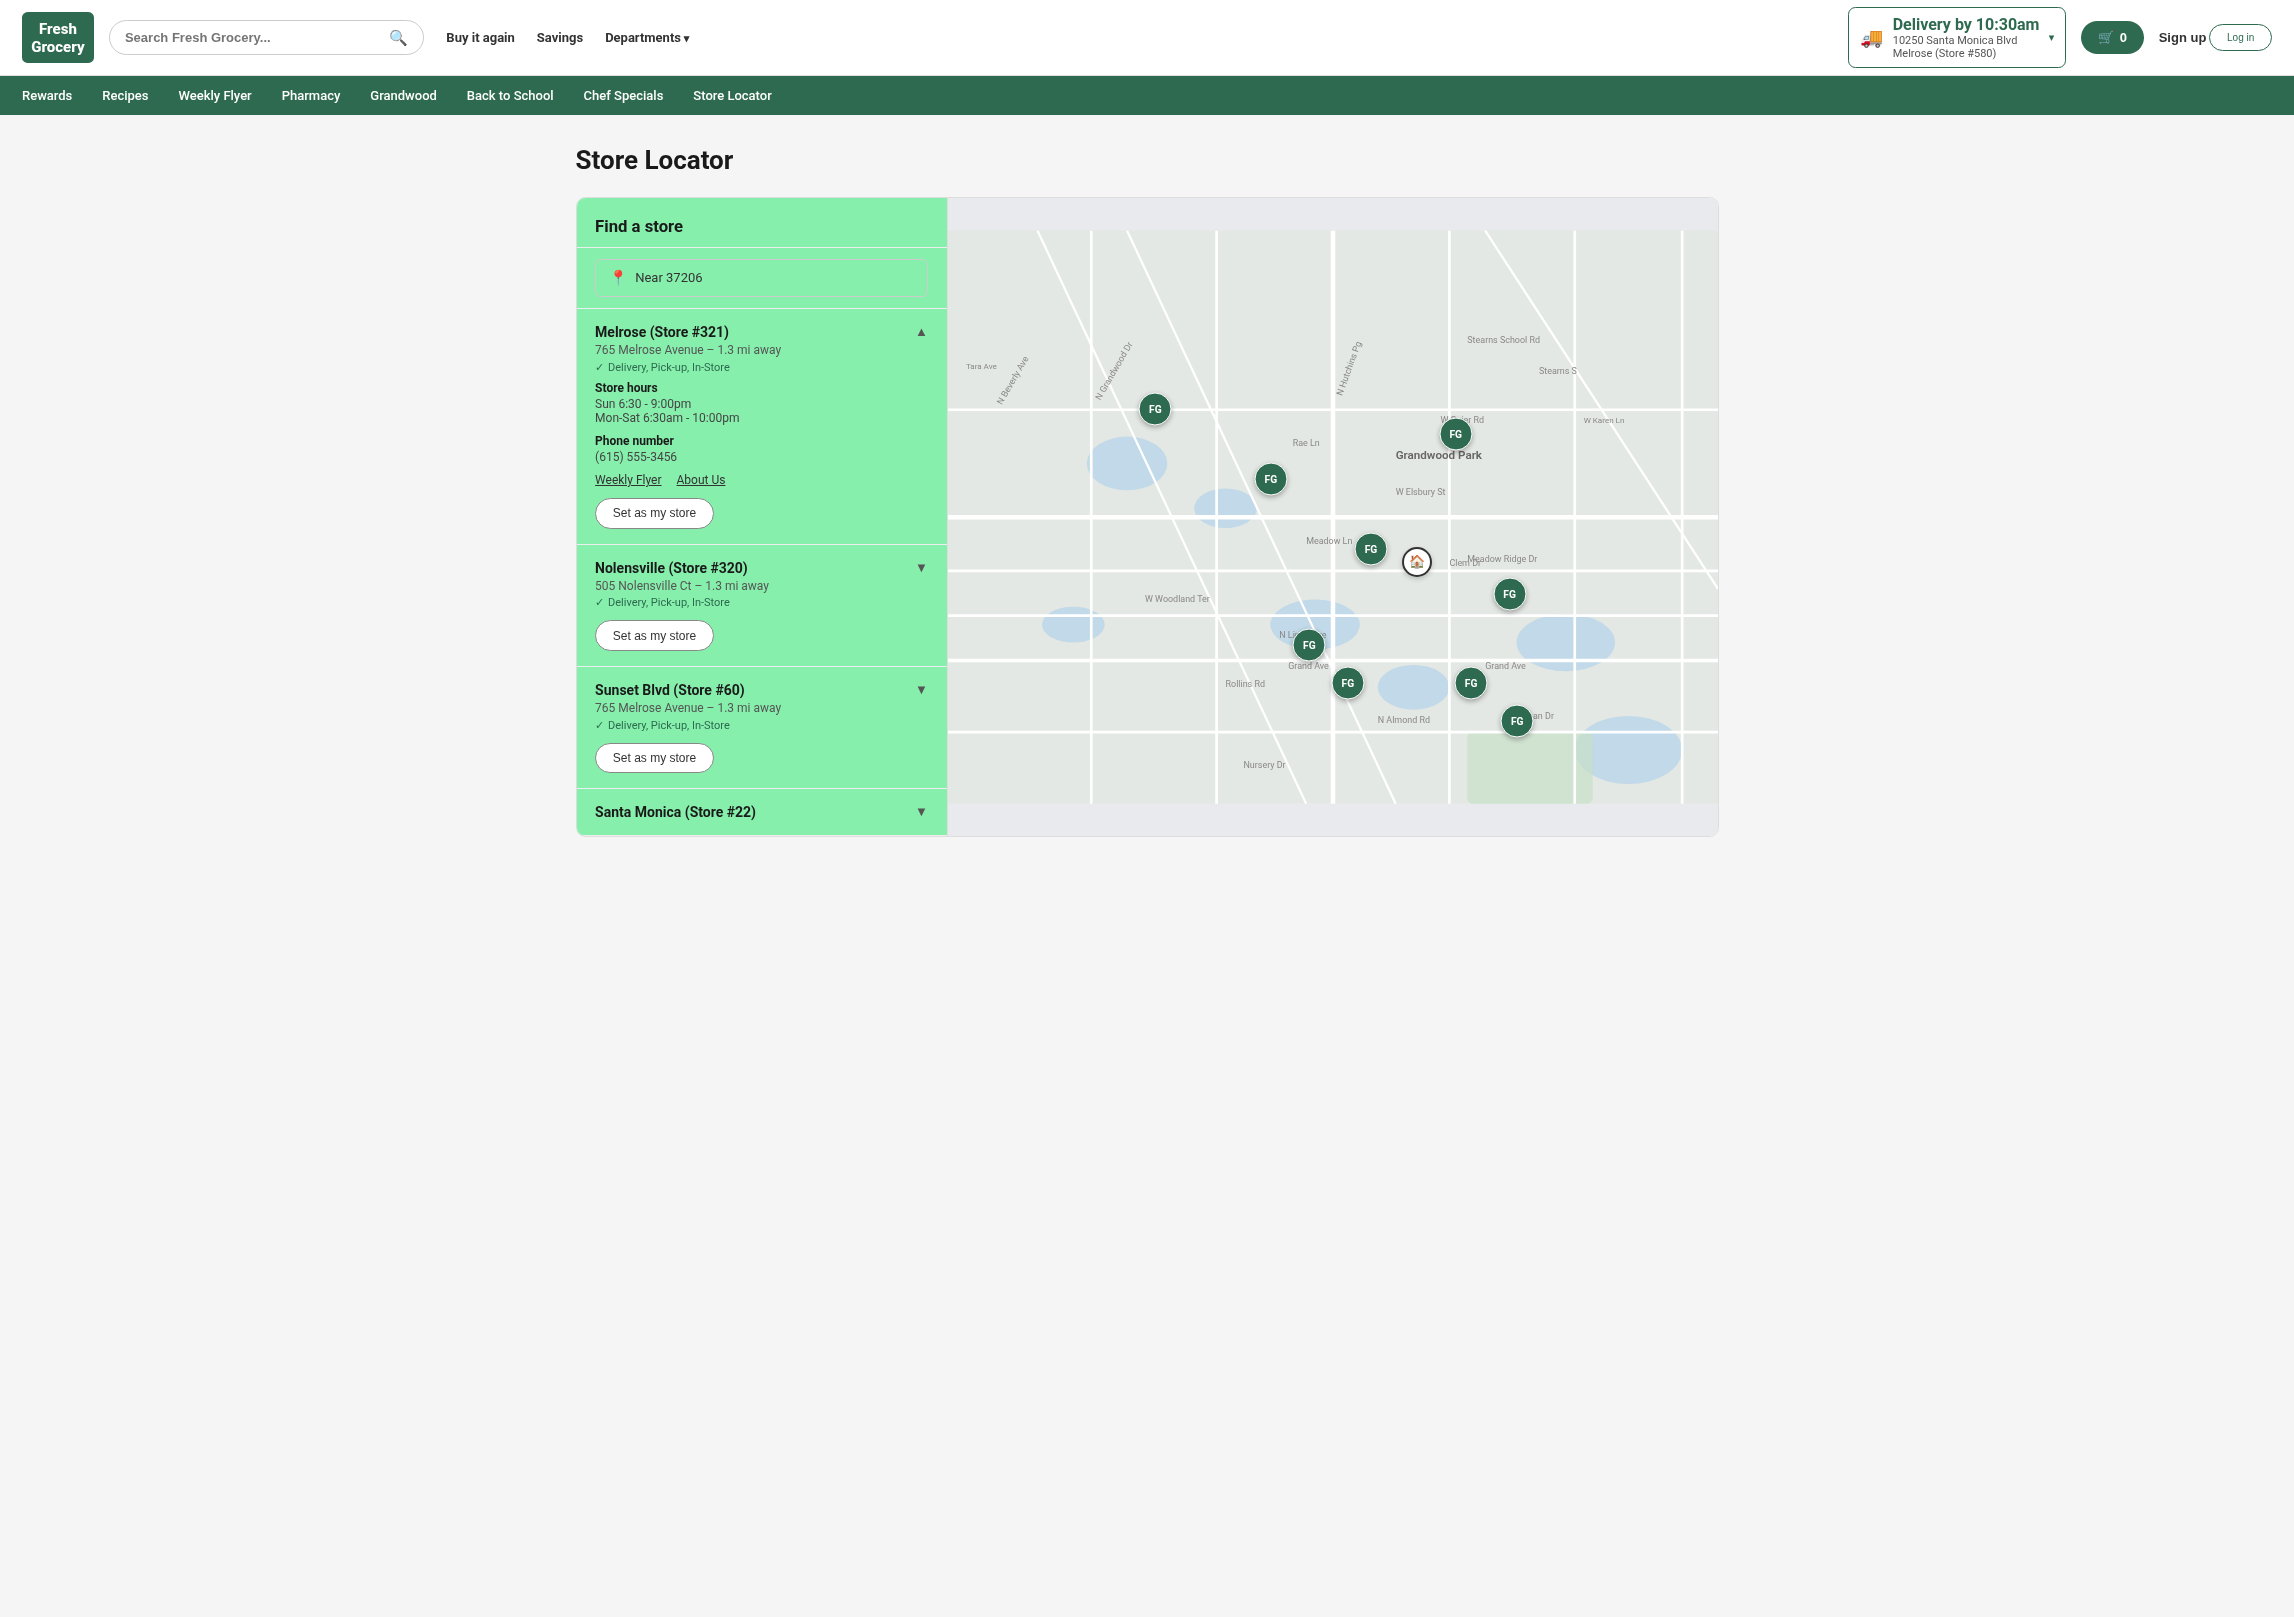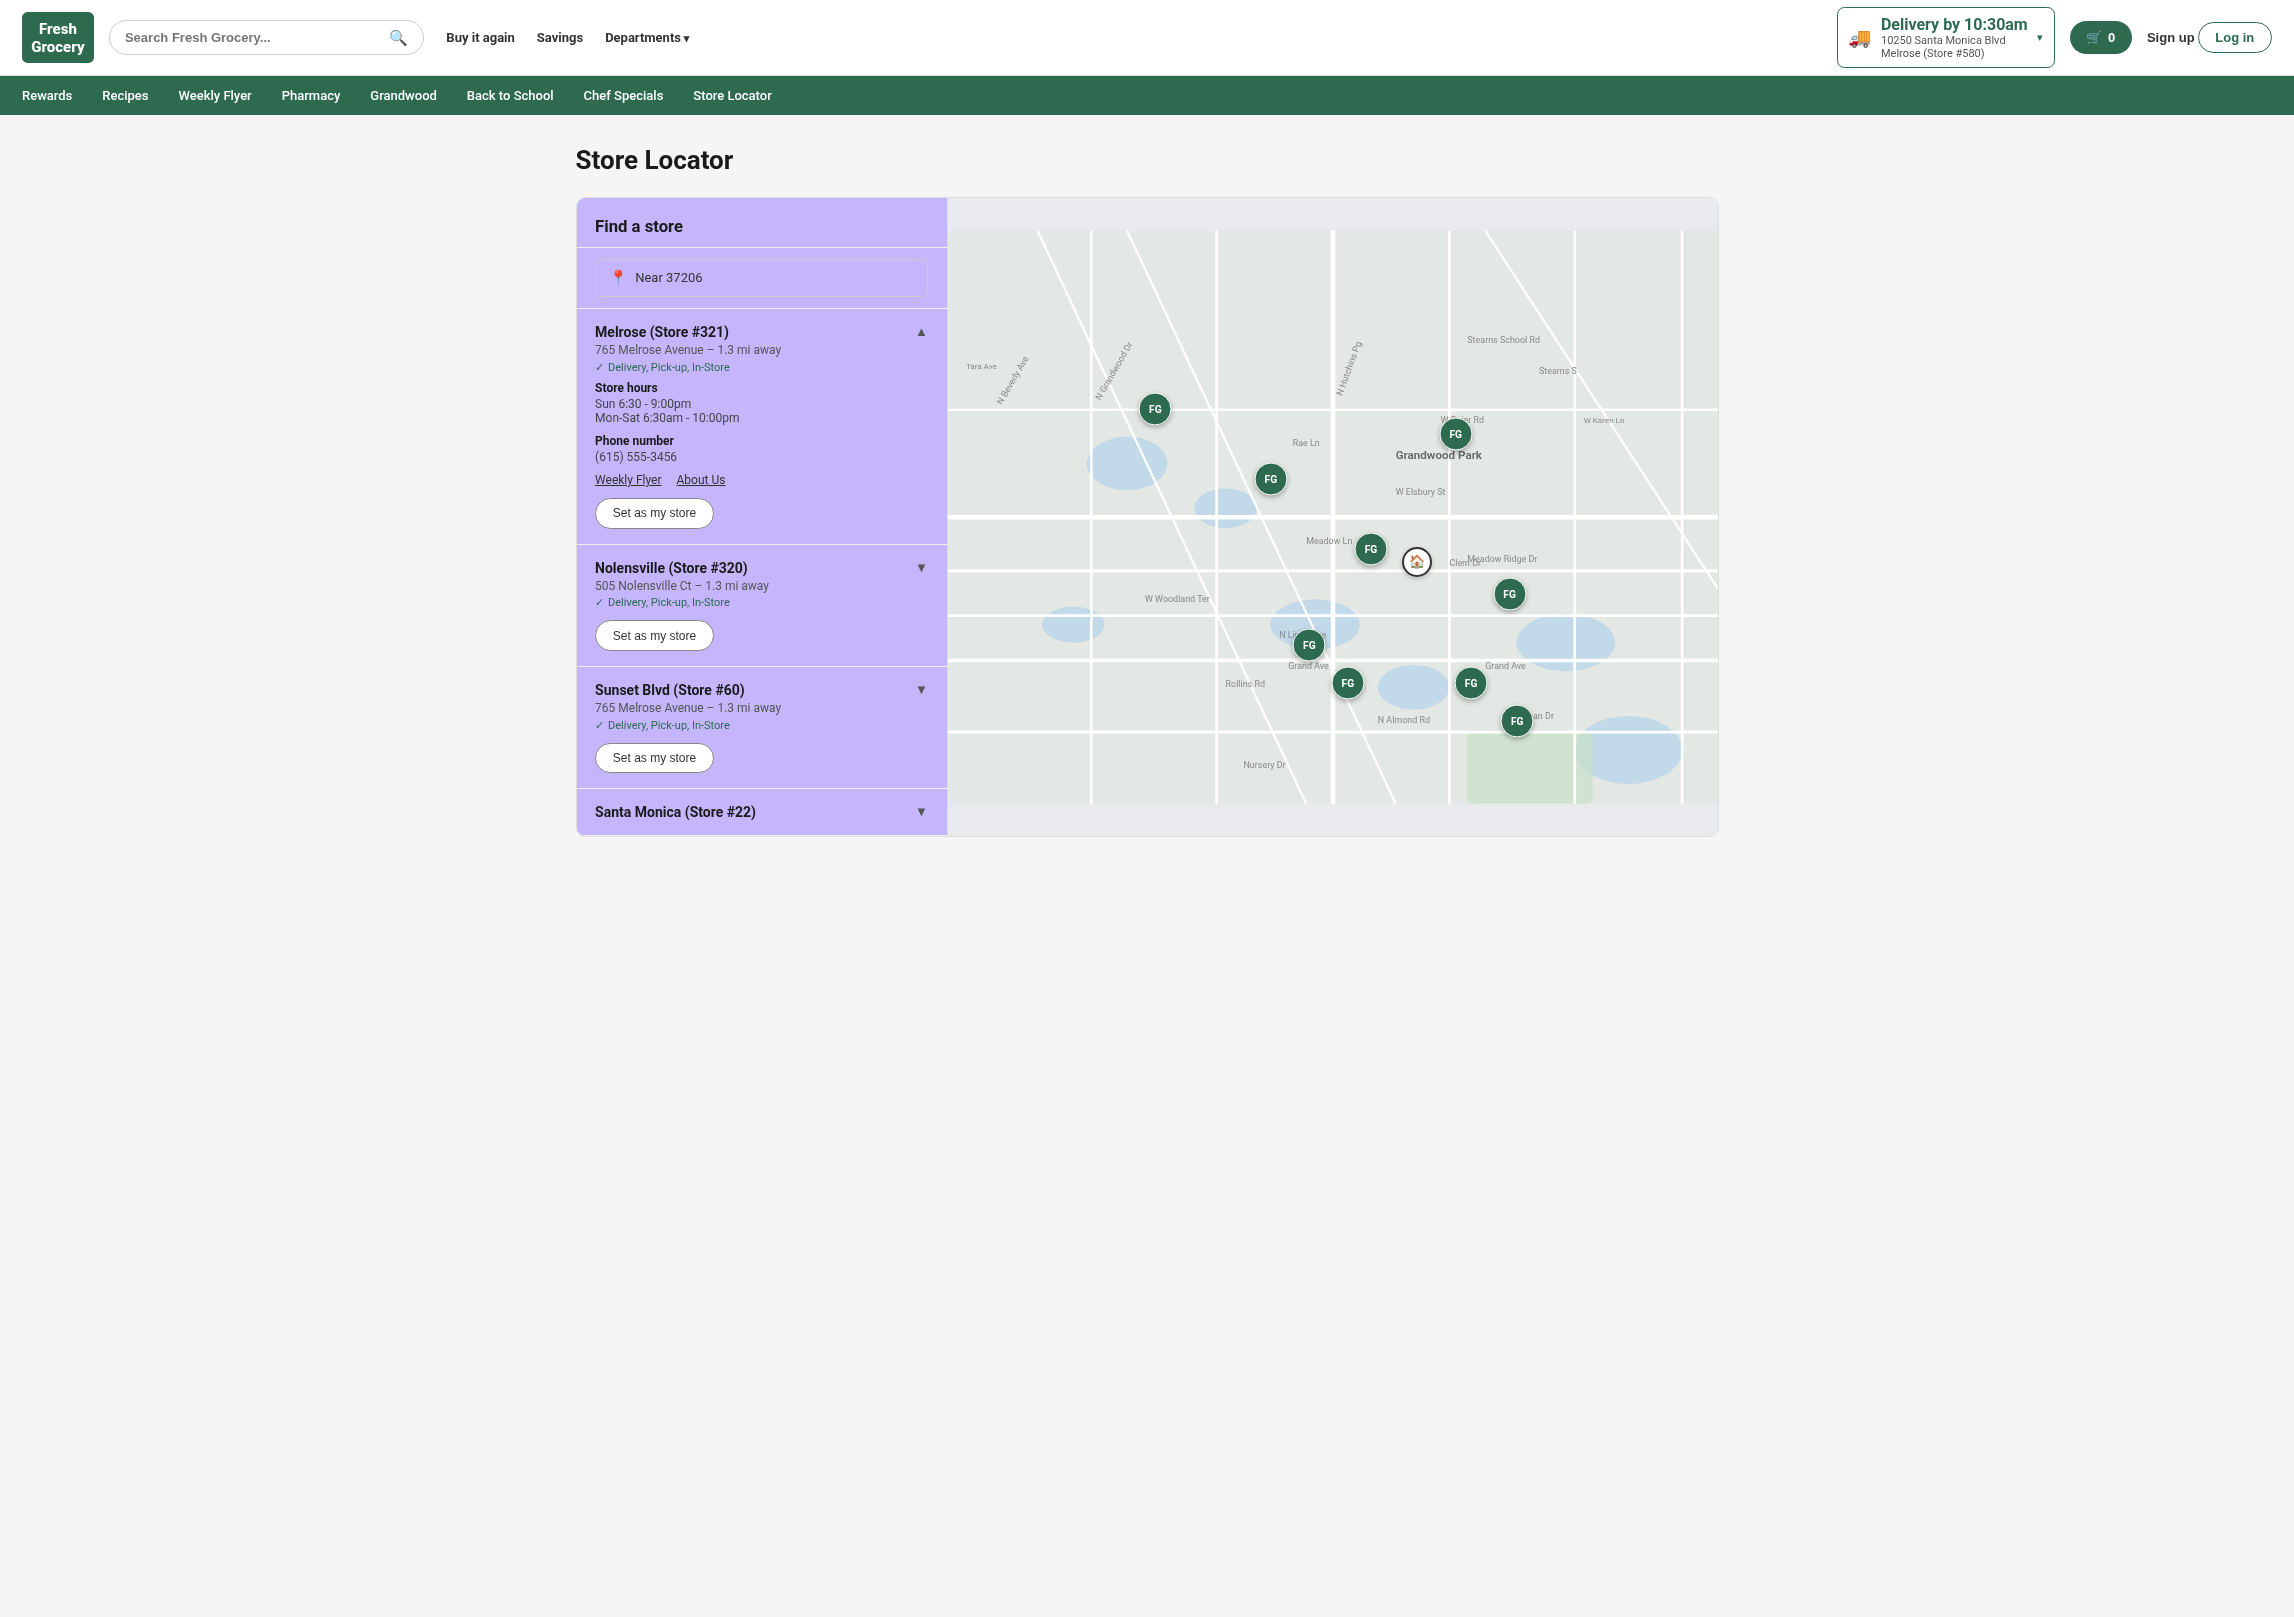--- a/index.html
+++ b/index.html
@@ -98,22 +98,22 @@
       font-size: 13px;
       font-weight: 600;
       cursor: pointer;
       color: #333;
     }
     .login-btn {
       background: none;
       border: 1.9px solid #2d6a4f;
       border-radius: 22px;
       padding: 7.4px 16.7px;
-      font-size: 13px;
-      font-weight: 700;
+      font-size: 10px;
+      font-weight: 400;
       color: #2d6a4f;
       cursor: pointer;
     }
 
     
     .nav-bar {
       background: #2d6a4f;
       display: flex;
       align-items: center;
       padding: 0 22px;
@@ -150,21 +150,21 @@
       border-radius: 9.3px;
       overflow: hidden;
       background: #fff;
       min-height: 594px;
     }
     .store-list {
       width: 371px;
       min-width: 371px;
       border-right: 0.9px solid #ddd;
       overflow-y: auto;
-      background: #c4b5fd;
+      background: #86efac;
     }
     .find-store-header {
       padding: 18.6px 18.6px 11px;
       font-size: 16.7px;
       font-weight: 700;
       color: #1a1a1a;
       border-bottom: 0.9px solid #eee;
     }
     .search-location {
       padding: 11px 18.6px;

